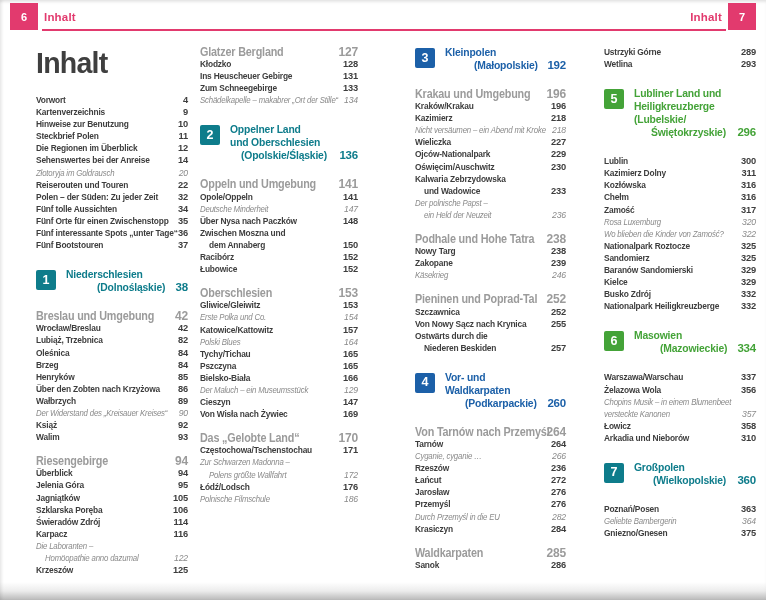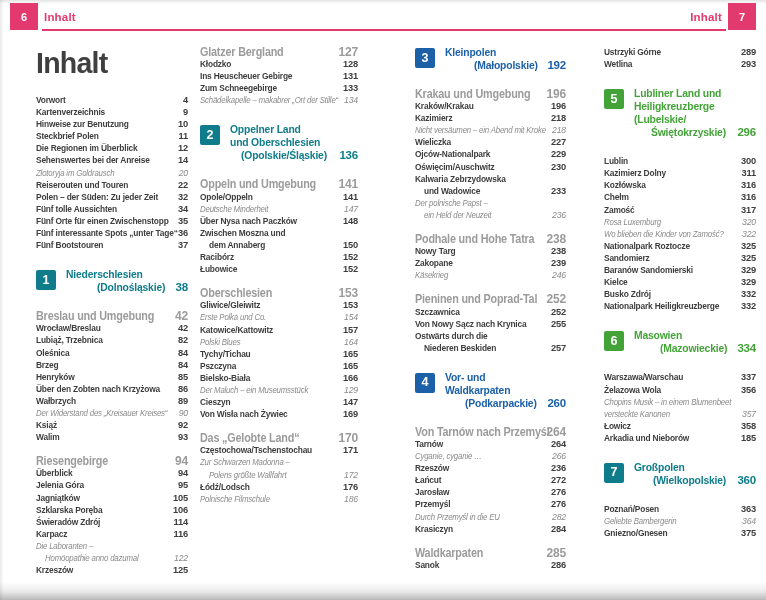--- a/index.html
+++ b/index.html
@@ -582,21 +582,21 @@
           <span class="t">versteckte Kanonen</span>
           <span class="pg">357</span>
         </div>
       </div>
       <div class="row">
         <span class="t">Łowicz</span>
         <span class="pg">358</span>
       </div>
       <div class="row">
         <span class="t">Arkadia und Nieborów</span>
-        <span class="pg">185</span>
+        <span class="pg">310</span>
       </div>
       <div class="section" style="color: rgb(14, 124, 139);">
         <span class="secbox" style="background: rgb(14, 124, 139);">7</span>
         <div class="sline"><span class="t">Großpolen</span></div>
         <div class="sline last">
           <span class="t">(Wielkopolskie)</span>
           <span class="secpg">360</span>
         </div>
       </div>
       <div class="row">

